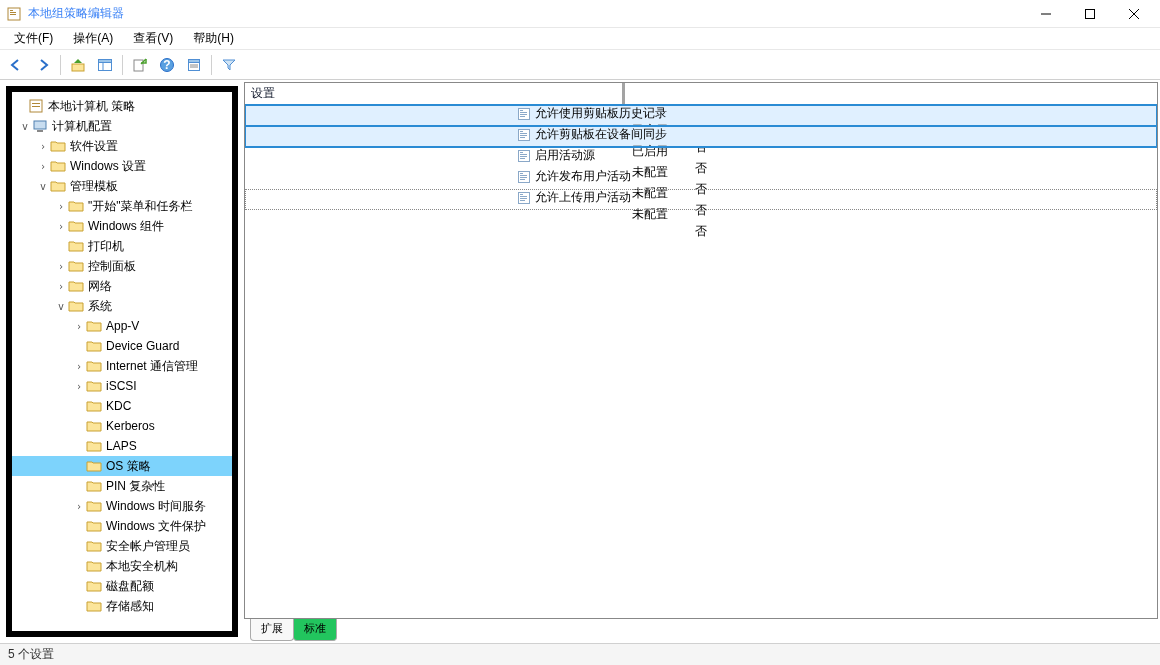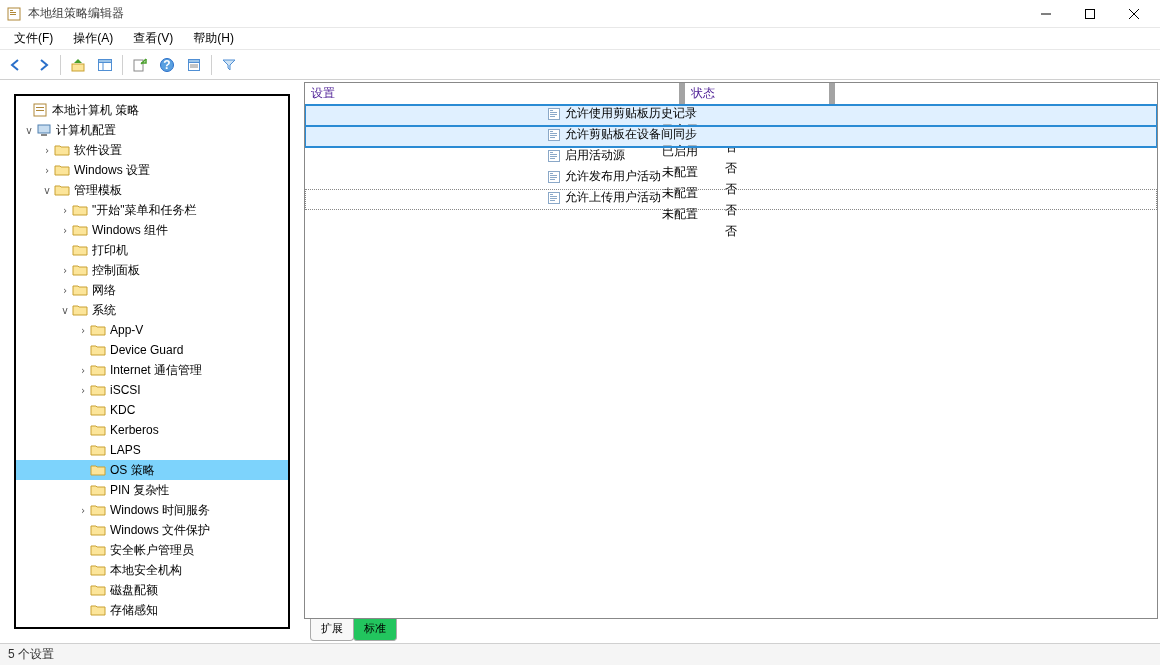--- a/index.html
+++ b/index.html
@@ -1,45 +1,45 @@
 <!DOCTYPE html>
 <html><head>
 <meta charset="utf-8">
 <style>
 * { box-sizing: border-box; margin: 0; padding: 0; font-family: "Microsoft YaHei", "Segoe UI", sans-serif; font-size: 12px; }
 html, body { width: 1160px; height: 665px; overflow: hidden; background: #fff; }
 .titlebar { height: 28px; display: flex; align-items: center; padding: 0 4px; background: #fff; border-bottom: 1px solid #e8e8e8; }
 .titlebar .app-icon { width: 16px; height: 16px; margin: 0 6px 0 2px; display: inline-flex; }
-.titlebar .title { flex: 1; color: #404040; }
+.titlebar .title { flex: 1; color: #3b82f6; }
 .win-controls { display: flex; }
 .win-controls div { width: 44px; height: 28px; display: flex; align-items: center; justify-content: center; color: #222; }
 .menubar { height: 22px; display: flex; align-items: center; padding: 0 4px; border-bottom: 1px solid #e8e8e8; text-align: center; }
 .menubar span { padding: 2px 10px; cursor: default; }
 .toolbar { height: 30px; display: flex; align-items: center; padding: 2px 4px; border-bottom: 1px solid #d0d0d0; gap: 3px; background: #fff; }
 .tbtn { width: 24px; height: 24px; display: inline-flex; align-items: center; justify-content: center; border: 1px solid transparent; }
 .tsep { width: 1px; height: 20px; background: #d0d0d0; margin: 0 2px; }
 .content { display: flex; height: calc(100% - 28px - 22px - 30px - 22px); }
-.tree-panel { width: 276px; border: 2px solid #000000; margin: 14px; overflow-y: auto; overflow-x: hidden; background: #fff; }
+.tree-panel { width: 232px; border: 6px solid #000000; margin: 6px; overflow-y: auto; overflow-x: hidden; background: #fff; }
 .list-panel { flex: 1; margin: 2px 2px 2px 0; display: flex; flex-direction: column; }
 .list-area { flex: 1; border: 1px solid #888; background: #fff; position: relative; overflow: auto; }
 .tabs { height: 22px; display: flex; padding-left: 6px; }
 .tab { border: 1px solid #aaa; border-top: none; padding: 2px 10px; background: #f8f8f8; border-radius: 0 0 4px 4px; margin-right: -1px; font-size: 11px; }
 .tab.active { background: #22c55e; }
 .statusbar { height: 22px; border-top: 1px solid #d0d0d0; padding: 2px 8px; display: flex; align-items: center; color: #333; background: #f5f5f5;}
 
 .tree { padding: 4px 0; user-select: none; }
 .tree-row { display: flex; align-items: center; height: 20px; white-space: nowrap; cursor: default; }
 .tree-row.selected { background: #7dd3fc; }
 .exp { width: 14px; text-align: center; color: #555; font-size: 10px; font-family: monospace; }
 .exp.hidden { visibility: hidden; }
 .folder-icon { width: 16px; height: 14px; margin-right: 4px; display: inline-flex; }
 .tree-label { color: #000; }
 
 .list-header { display: flex; height: 22px; border-bottom: 1px solid #d8d8d8; background: #fff; }
-.col { display: flex; align-items: center; padding: 0 6px; border-right: 6px solid #a3a3a3; color: #4c1d95; }
+.col { display: flex; align-items: center; padding: 0 6px; border-right: 3px solid #a3a3a3; color: #0f172a; }
 .col-setting { width: 380px; }
 .col-status { width: 150px; }
 .col-comment { flex: 1; }
 .list-body { }
 .list-row { display: flex; height: 21px; align-items: center; flex-direction: column; }
 .list-row .cell { padding: 0 6px; display: flex; align-items: center; }
 .list-row .cell.setting { width: 380px; gap: 4px; }
 .list-row .cell.status { width: 150px; }
 .list-row .cell.comment { flex: 1; }
 .list-row.hl { background: #e0f0ff; outline: 2px solid #2a8bd4; outline-offset: -1px; position: relative; z-index: 1; }
@@ -384,21 +384,20 @@
           </span>
         <span class="tree-label">存储感知</span>
       </div>
     </div>
   </div>
 
   <div class="list-panel">
     <div class="list-area">
       <div class="list-header">
         <div class="col col-setting">设置</div>
-        <div class="col col-status">状态</div>
       </div>
       <div class="list-body" id="list-body">
           <div class="list-row hl">
             <div class="cell setting">
               <span class="policy-icon">
                 <svg viewBox="0 0 14 14">
                   <rect x="1.5" y="1.5" width="11" height="11" fill="#fff" stroke="#8aa8c8"></rect>
                   <rect x="3" y="3" width="3" height="1" fill="#8aa8c8"></rect>
                   <rect x="3" y="5" width="7" height="1" fill="#8aa8c8"></rect>
                   <rect x="3" y="7" width="7" height="1" fill="#8aa8c8"></rect>

